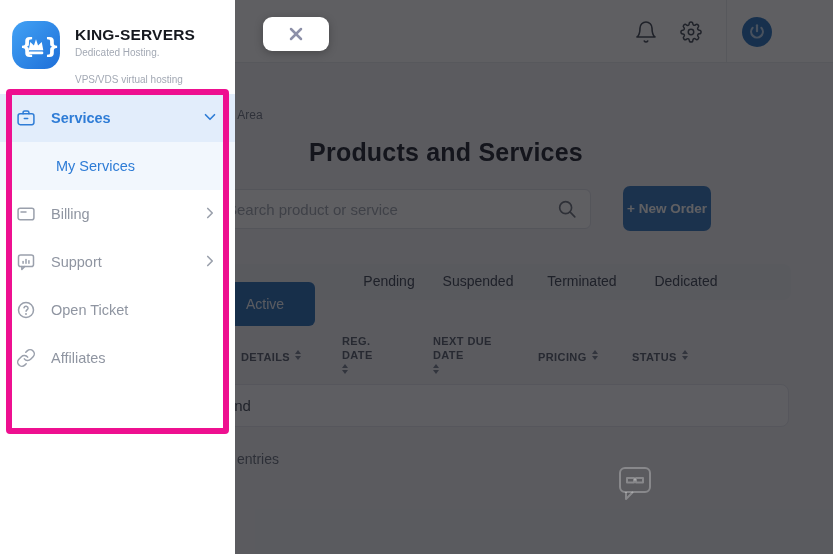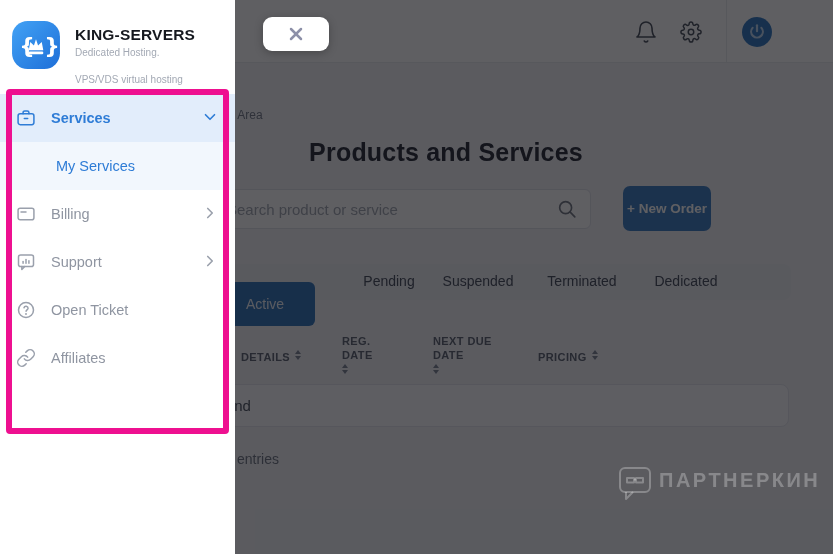--- a/index.html
+++ b/index.html
@@ -163,39 +163,45 @@
         <i class="dn"></i>
       </span>
   </div>
   <div class="th" style="left:538px;width:95px">
     <span>PRICING</span>
     <span class="sort">
         <i class="up"></i>
         <i class="dn"></i>
       </span>
   </div>
+  <div class="th" style="left:632px;width:95px">
+    <span>STATUS</span>
+    <span class="sort">
+        <i class="up"></i>
+        <i class="dn"></i>
+      </span>
+  </div>
 
   <div class="empty-row">
     <span>No Records Found</span>
   </div>
   <div class="entries">entries</div>
 
   <div class="backdrop"></div>
 
   <div class="watermark">
     <span>
       <svg width="34" height="36" viewBox="0 0 34 36" fill="none" stroke="rgba(255,255,255,0.28)" stroke-width="2" stroke-linejoin="round">
         <rect x="2" y="2" width="30" height="24" rx="5"></rect>
         <path d="M8 26 v7 l7 -7"></path>
         <path d="M9 12 h7 v4.5 h-7 z"></path>
           <path d="M18 12 h7 v4.5 h-7 z"></path>
           <path d="M16 13.5 h2"></path>
       </svg>
     </span>
-    <span class="wm-text">ПАРТНЕРКИН</span>
   </div>
 
   <button class="close-btn">
     <span>
       <svg width="20" height="20" viewBox="0 0 24 24" fill="none" stroke="#8d90a8" stroke-width="3" stroke-linecap="round">
         <path d="M6 6 L18 18"></path>
           <path d="M18 6 L6 18"></path>
       </svg>
     </span>
   </button>

